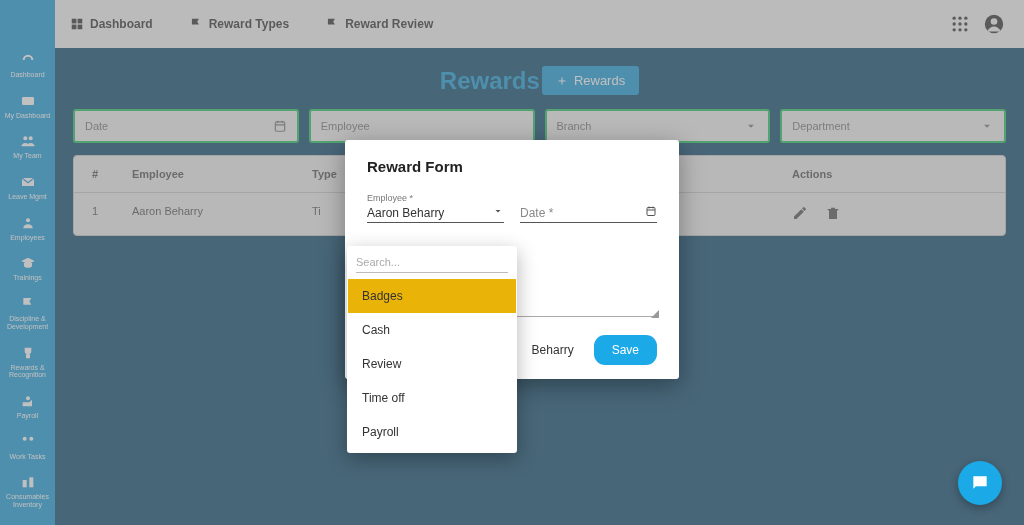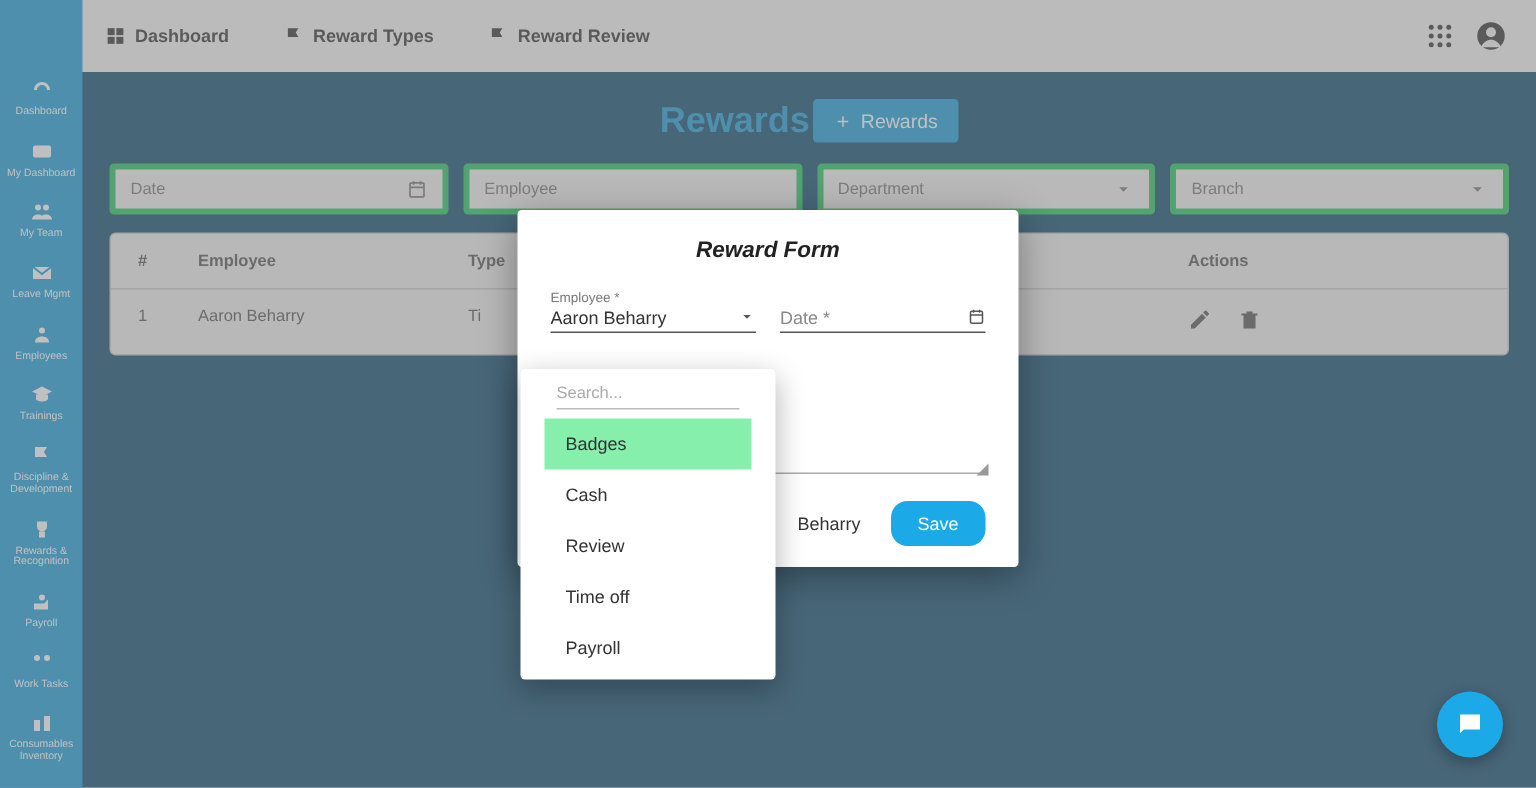--- a/index.html
+++ b/index.html
@@ -51,21 +51,21 @@
   .main {
     position:absolute; top:48px; left:55px; right:0; height: calc(100% - 48px);
     padding: 18px;
   }
   .page-title-row { display:flex; align-items:center; justify-content:center; gap:2px; margin-bottom:14px;}
   .page-title { color:#1a9cd8; font-size:24px; font-weight:600;}
   .create-btn { background:#1a9cd8; color:#fff; border:none; border-radius:3px; padding:7px 14px; font-size:13px; display:flex; align-items:center; gap:6px; cursor:pointer;}
   .create-btn svg{width:12px;height:12px;fill:#fff;}
 
   .filters { display:flex; gap:10px; margin-bottom:12px;}
-  .filter { flex:1; background:#f0f0f0; border:4px solid #22c55e; border-radius:3px; height:34px; display:flex; align-items:center; justify-content:space-between; padding:0 10px; font-size:11px; color:#777;}
+  .filter { flex:1; background:#f0f0f0; border:2px solid #22c55e; border-radius:3px; height:34px; display:flex; align-items:center; justify-content:space-between; padding:0 10px; font-size:11px; color:#777;}
   .filter svg{width:14px;height:14px;fill:#777;}
 
   .table-wrap { border:1px solid #c8c8c8; border-radius:4px; background:#eee;}
   .thead, .trow { display:flex; padding:12px 18px; font-size:11px; color:#555;}
   .thead { border-bottom:1px solid #c8c8c8; font-weight:600;}
   .col-idx{width:40px;}
   .col-emp{width:180px;}
   .col-type{width:160px;}
   .col-qty{width:160px;}
   .col-details{width:160px;}
@@ -73,44 +73,44 @@
   .row-actions svg{width:16px;height:16px;fill:#555;margin-right:14px;cursor:pointer;}
 
   
   .modal {
     position:absolute; z-index:100;
     top:140px; left:50%; transform:translateX(-50%);
     width:334px; background:#fff; border-radius:3px;
     box-shadow:0 6px 24px rgba(0,0,0,0.35);
     padding:18px 22px 14px;
   }
-  .modal-title{ text-align:center; font-size:15px; font-weight:700; color:#222; margin-bottom:18px;font-style:italic;}
+  .modal-title{ text-align:left; font-size:15px; font-weight:700; color:#222; margin-bottom:18px;}
   .field-row{display:flex; gap:16px; margin-bottom:10px;}
   .field{flex:1; position:relative;}
   .field-label{font-size:9px; color:#777;}
   .field-input{width:100%; border:none; border-bottom:1px solid #555; font-size:12px; padding:2px 0; outline:none; color:#333; background:transparent;}
   .field-input::placeholder{color:#888;}
   .field .trail-icon{position:absolute; right:0; top:12px; width:12px; height:12px; fill:#555;}
   .modal-actions{display:flex; justify-content:flex-end; gap:10px; margin-top:18px; align-items:center;}
   .btn-cancel{background:none;border:none;color:#333;font-size:12px;cursor:pointer;padding:8px 10px;}
   .btn-save{background:#1ca9e8;border:none;color:#fff;font-size:12px;cursor:pointer;padding:8px 18px;border-radius:11px;}
   .textarea-spacer{height:54px;border-bottom:1px solid #aaa; position:relative;}
   .resize-handle{position:absolute;right:-2px;bottom:-2px;width:0;height:0;border-left:8px solid transparent;border-bottom:8px solid #999;}
 
   
   .dropdown-panel{
     position:absolute; z-index:200;
     top:246px; left:347px; width:170px;
     background:#fff; box-shadow:0 6px 20px rgba(0,0,0,0.3); border-radius:3px;
-    padding:6px 16px 4px;
+    padding:6px 1px 4px;
   }
   .dd-search{width:calc(100% - 16px); margin:0 8px 6px; border:none; border-bottom:1px solid #bbb; font-size:11px; padding:4px 0; outline:none;}
   .dd-search::placeholder{color:#aaa;}
   .dd-item{padding:10px 14px; font-size:12px; color:#333; cursor:pointer;}
-  .dd-item.hover{background:#86efac;}
+  .dd-item.hover{background:#eab308;}
 
   
   .chat-fab{position:absolute; z-index:300; right:22px; bottom:20px; width:44px; height:44px; border-radius:50%; background:#1ca9e8; display:flex; align-items:center; justify-content:center; box-shadow:0 3px 10px rgba(0,0,0,0.3); cursor:pointer;}
   .chat-fab svg{width:20px;height:20px;fill:#fff;}
 </style>
 </head>
 <body>
 
 <div class="base">
 
@@ -262,27 +262,27 @@
           <svg viewBox="0 0 24 24">
             <rect x="4" y="5" width="16" height="16" rx="2" fill="none" stroke="#777" stroke-width="2"></rect>
             <path d="M4 10h16M8 3v4M16 3v4" stroke="#777" stroke-width="2"></path>
           </svg>
         </div>
       <div class="filter">
           <span>Employee</span>
           <span></span>
         </div>
       <div class="filter">
-          <span>Department</span>
+          <span>Branch</span>
           <svg viewBox="0 0 24 24">
             <path d="M7 10l5 5 5-5z"></path>
           </svg>
         </div>
       <div class="filter">
-          <span>Branch</span>
+          <span>Department</span>
           <svg viewBox="0 0 24 24">
             <path d="M7 10l5 5 5-5z"></path>
           </svg>
         </div>
     </div>
 
     <div class="table-wrap">
       <div class="thead">
         <div class="col-idx">#</div>
         <div class="col-emp">Employee</div>

